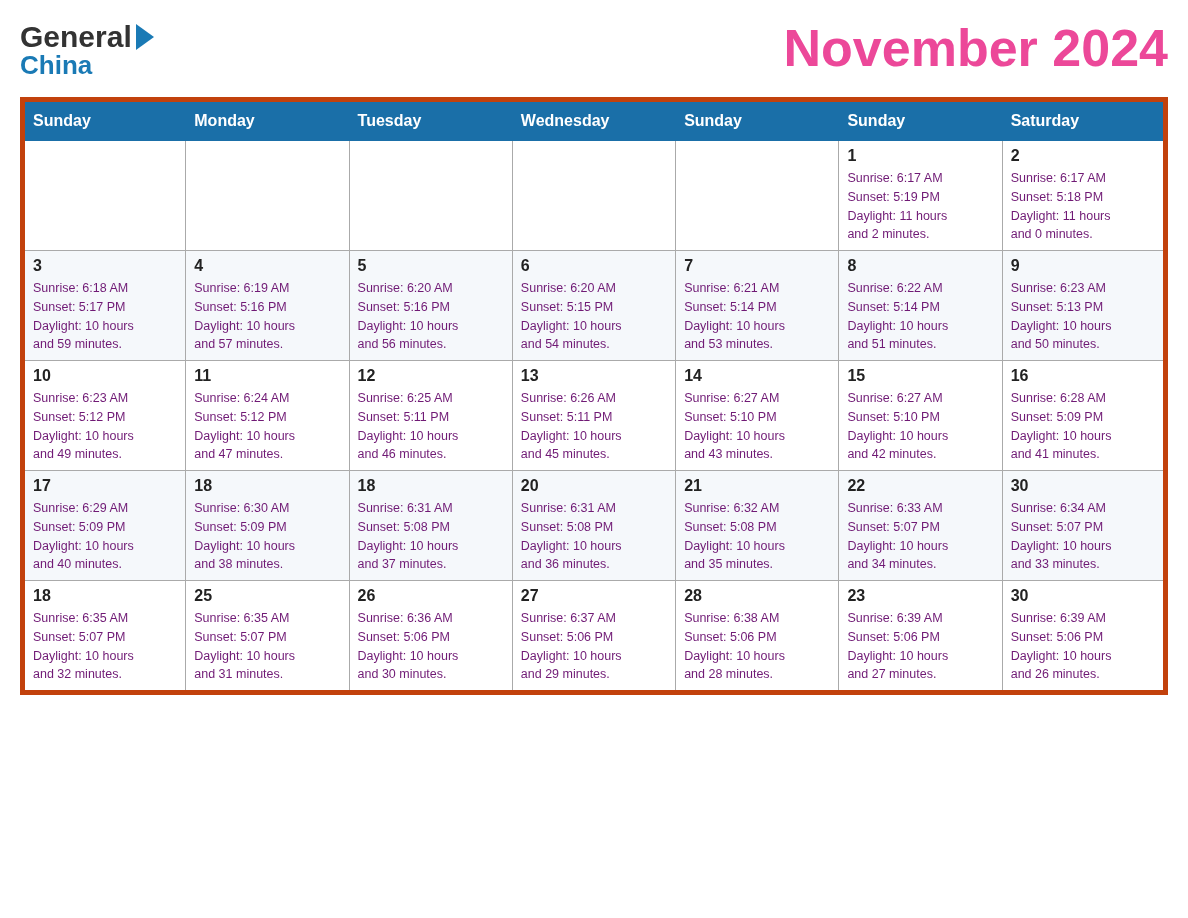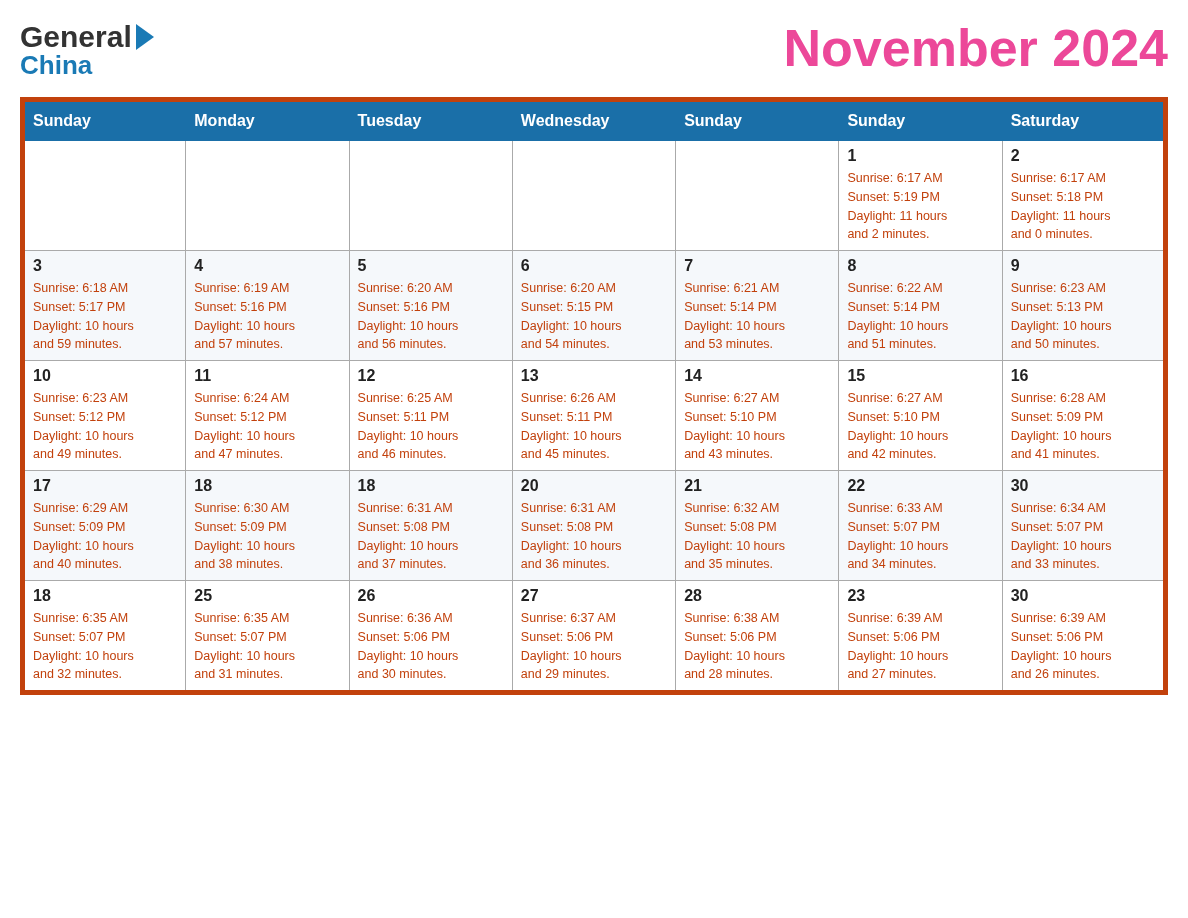--- a/index.html
+++ b/index.html
@@ -60,21 +60,21 @@
     }
     .day-num {
       font-size: 16px;
       font-weight: bold;
       color: #222;
       display: block;
       margin-bottom: 4px;
     }
     .day-info {
       font-size: 12.5px;
-      color: #c2410c;
+      color: #701a75;
       line-height: 1.5;
     }
     .empty-cell {
       background: #fff;
     }
     tr:nth-child(even) td {
       background: #f5f8fb;
     }
     tr:nth-child(odd) td {
       background: #fff;

